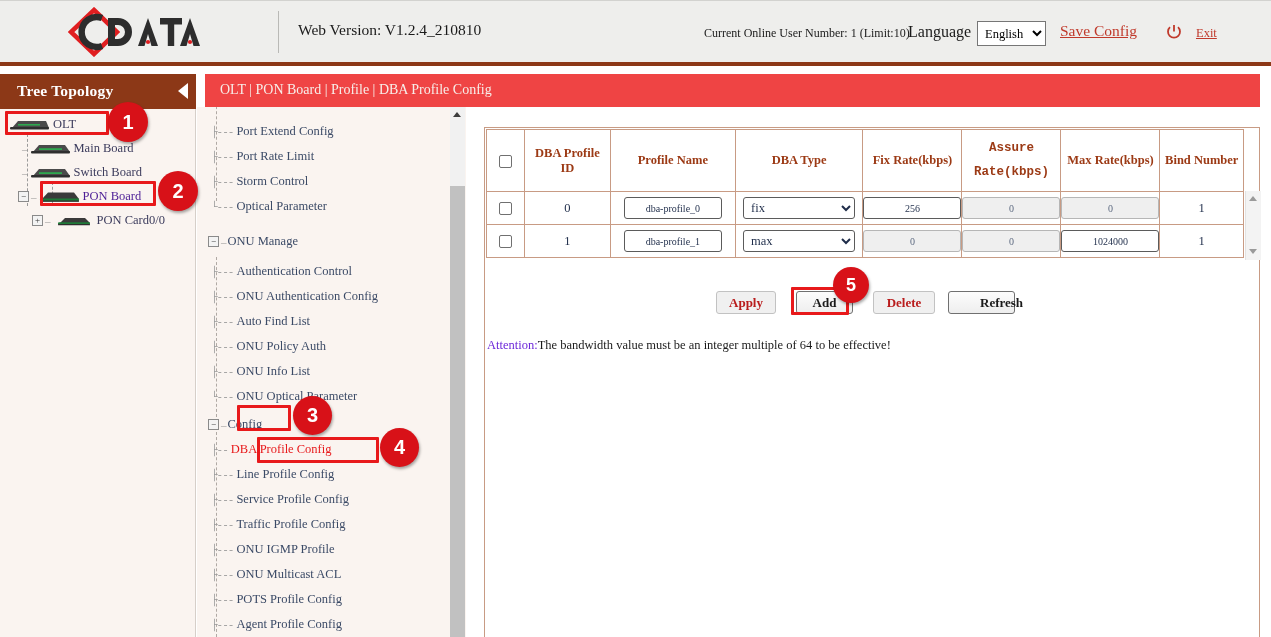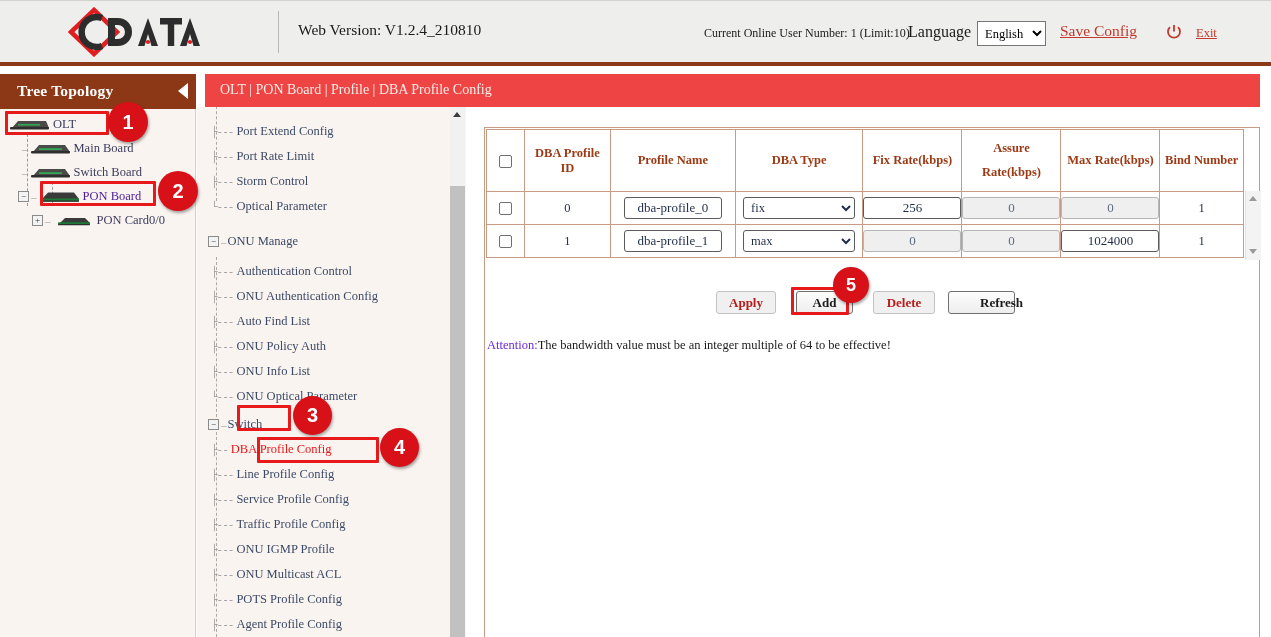--- a/index.html
+++ b/index.html
@@ -263,21 +263,21 @@
     vertical-align: middle;
     cursor: pointer;
   }
   .tbl-input {
     width: 98px; height: 22px;
     border: 1px solid #5b5b5b;
     border-radius: 3px;
     background: #ffffff;
     text-align: center;
     font-family: "Liberation Serif", serif;
-    font-size: 13px;
+    font-size: 10px;
     color: #1f2d4a;
     padding: 0;
   }
   .tbl-input.dis {
     background: #efefef;
     border: 1px solid #b6b6b6;
     color: #5d6a80;
   }
   .tbl-select {
     width: 112px; height: 22px;
@@ -509,21 +509,21 @@
     <span>ONU Info List</span>
   </div>
   <div class="menu-item" style="top:277px; padding-left:14px;">
     <span class="lead">└---</span>
     <span>ONU Optical Parameter</span>
   </div>
 
   <div class="menu-group" style="top:305px; padding-left:11px;">
     <span class="expander">−</span>
     <span class="tree-dash">–</span>
-    <span>Switch</span>
+    <span>Config</span>
   </div>
 
   <div class="menu-item" style="top:330px; padding-left:14px;">
     <span class="lead">├--</span>
     <span style="color:#e8191b;">DBA Profile Config</span>
   </div>
   <div class="menu-item" style="top:355px; padding-left:14px;">
     <span class="lead">├---</span>
     <span>Line Profile Config</span>
   </div>
@@ -576,21 +576,21 @@
     <thead>
       <tr>
         <th style="width:38px;">
           <span class="cb"></span>
         </th>
         <th style="width:87px;">DBA Profile ID</th>
         <th style="width:125px;">Profile Name</th>
         <th style="width:128px;">DBA Type</th>
         <th style="width:97px;">Fix Rate(kbps)</th>
         <th style="width:97px;">
-          <div style="line-height:1.9;">
+          <div style="line-height:1.9;font-family:Liberation Mono, monospace;">
             <span>Assure</span><br>
             <span>Rate(kbps)</span>
           </div>
         </th>
         <th style="width:97px;">Max Rate(kbps)</th>
         <th style="width:84px;margin-left:24px;">Bind Number</th>
       </tr>
     </thead>
     <tbody>
       <tr>

